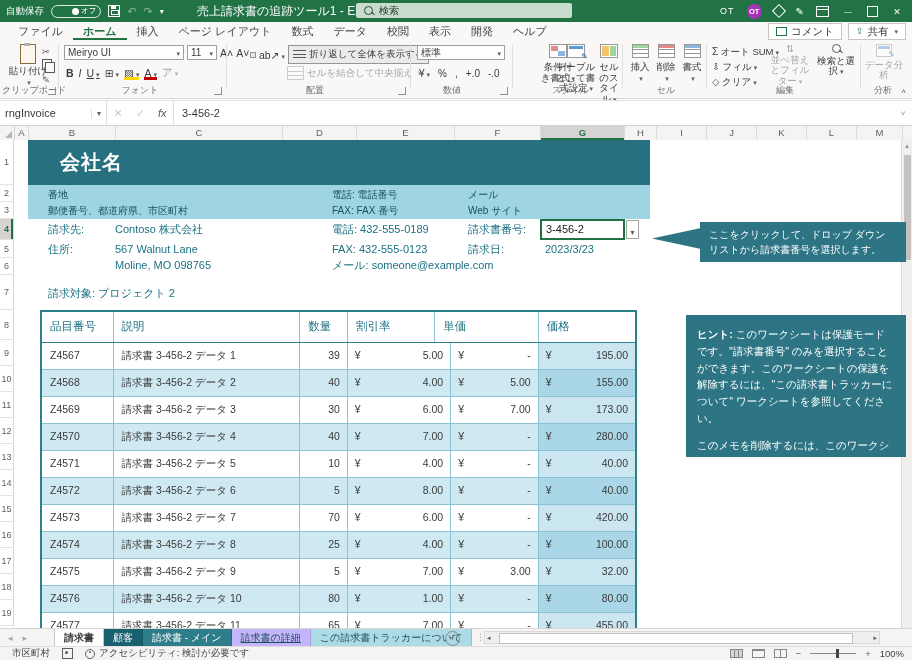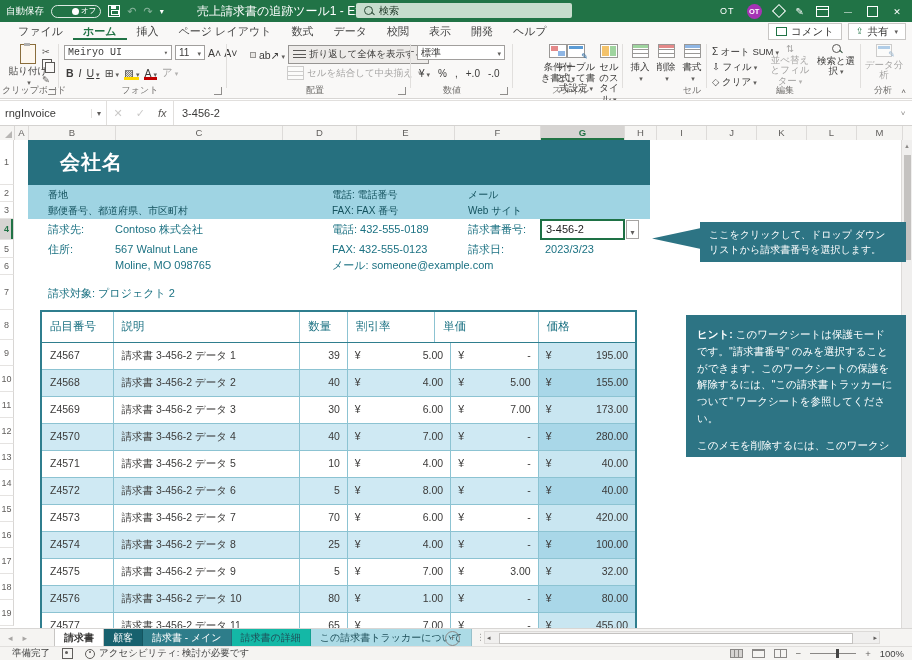--- a/index.html
+++ b/index.html
@@ -241,21 +241,21 @@
     <div class="minicol" style="left:42px;top:5px;">
       <span class="mini">✂</span>
       <span class="mini"><span class="copyic"></span></span>
       <span class="mini">✎</span>
     </div>
     <div class="glabel" style="left:2px;width:52px;">クリップボード</div>
     <span class="lau" style="left:48px;"></span>
     <div class="rdiv" style="left:58px;"></div>
 
     <div class="row1" style="left:64px;">
-      <span class="combo" style="width:108px;font-family:Liberation Mono, monospace;">
+      <span class="combo" style="width:120px;">
           <span>Meiryo UI</span>
           <span class="ddc"></span>
         </span>
       <span class="combo" style="width:30px;">
           <span>11</span>
           <span class="ddc"></span>
         </span>
       <span class="fbt">A˄</span>
       <span class="fbt">A˅</span>
     </div>
@@ -334,21 +334,21 @@
       <div class="blbl ddc">挿入</div>
     </div>
     <div class="bigbtn" style="left:654px;width:24px;">
       <div class="bicon cellic del"></div>
       <div class="blbl ddc">削除</div>
     </div>
     <div class="bigbtn" style="left:680px;width:24px;">
       <div class="bicon cellic fmt"></div>
       <div class="blbl ddc">書式</div>
     </div>
-    <div class="glabel" style="left:680px;width:24px;text-align:center;">セル</div>
+    <div class="glabel" style="left:654px;width:24px;text-align:center;">セル</div>
     <div class="rdiv" style="left:706px;"></div>
 
     <div class="minicol" style="left:712px;top:5px;">
       <span class="edrow ddc"><span class="sig">Σ</span> <span>オート SUM</span></span>
       <span class="edrow ddc"><span>⇩</span> <span>フィル</span></span>
       <span class="edrow ddc"><span>◇</span> <span>クリア</span></span>
     </div>
     <div class="twoline dim" style="left:766px;width:48px;">
       <div>⇅</div>
       <div class="ddc">並べ替えとフィルター</div>
@@ -666,35 +666,35 @@
 
   <div class="tabstrip">
     <div class="navarr">
       <span>◂</span>
       <span>▸</span>
     </div>
     <div id="sheet-tabs">
         <div class="stab active" style="background: rgb(255, 255, 255); color: rgb(59, 58, 57);">請求書</div>
         <div class="stab" style="background: rgb(23, 97, 110); color: rgb(255, 255, 255);">顧客</div>
         <div class="stab" style="background: rgb(46, 125, 138); color: rgb(255, 255, 255);">請求書 - メイン</div>
-        <div class="stab" style="background: #14b8a6; color: rgb(30, 79, 89);">請求書の詳細</div>
+        <div class="stab" style="background: #c4b5fd; color: rgb(30, 79, 89); text-decoration: underline;">請求書の詳細</div>
         <div class="stab" style="background: rgb(172, 219, 230); color: rgb(30, 79, 89);">この請求書トラッカーについて</div>
       </div>
     <span class="addsheet"></span>
     <span class="splitter"></span>
     <div class="hscroll">
       <span class="harrL"></span>
       <span class="hthumb"></span>
       <span class="harrR"></span>
     </div>
   </div>
 
   <div class="statusbar">
     <div class="sbleft">
-      <span>準備完了</span>
+      <span>市区町村</span>
       <span class="macroic"></span>
       <span style="display:inline-flex;gap:4px;align-items:center;">
           <span class="accic"></span>
           <span>アクセシビリティ: 検討が必要です</span>
         </span>
     </div>
     <div class="sbright">
       <span class="viewic v1"></span>
       <span class="viewic v2"></span>
       <span class="viewic v3"></span>

